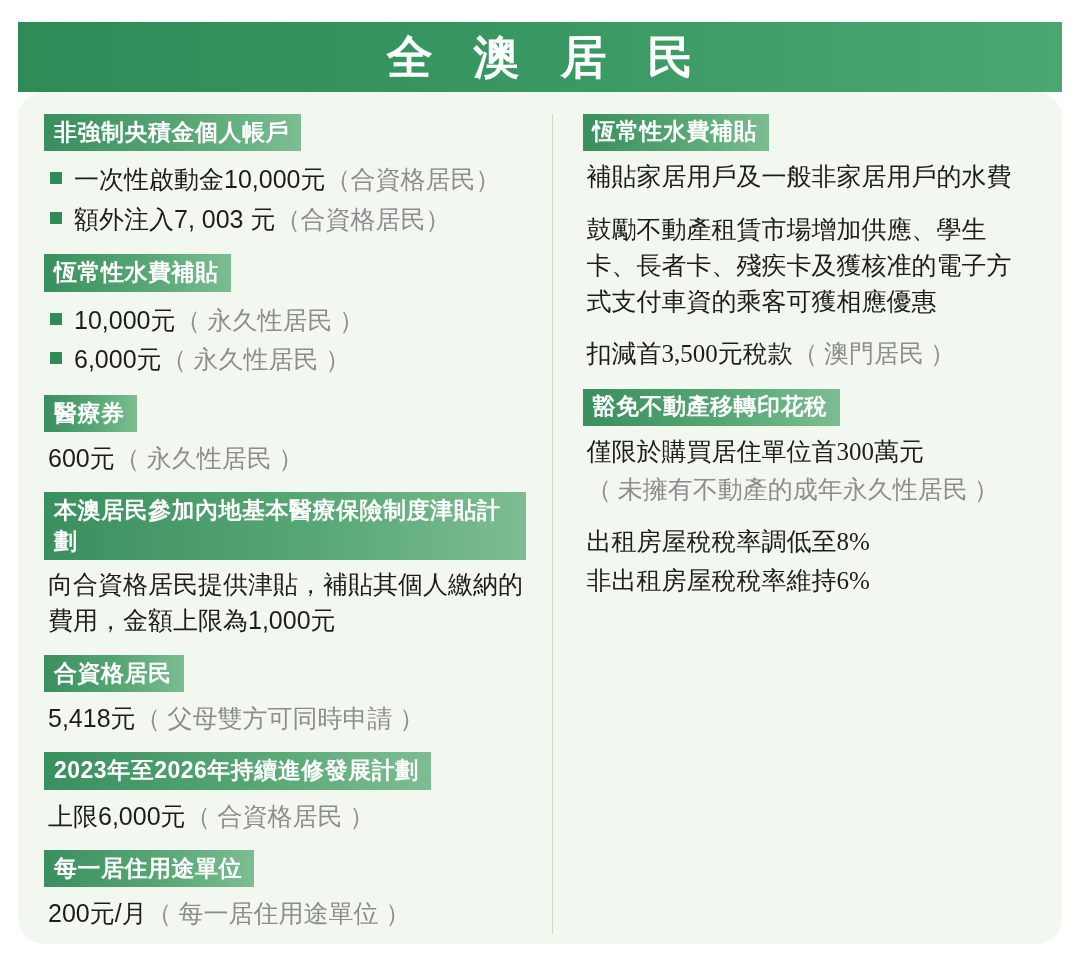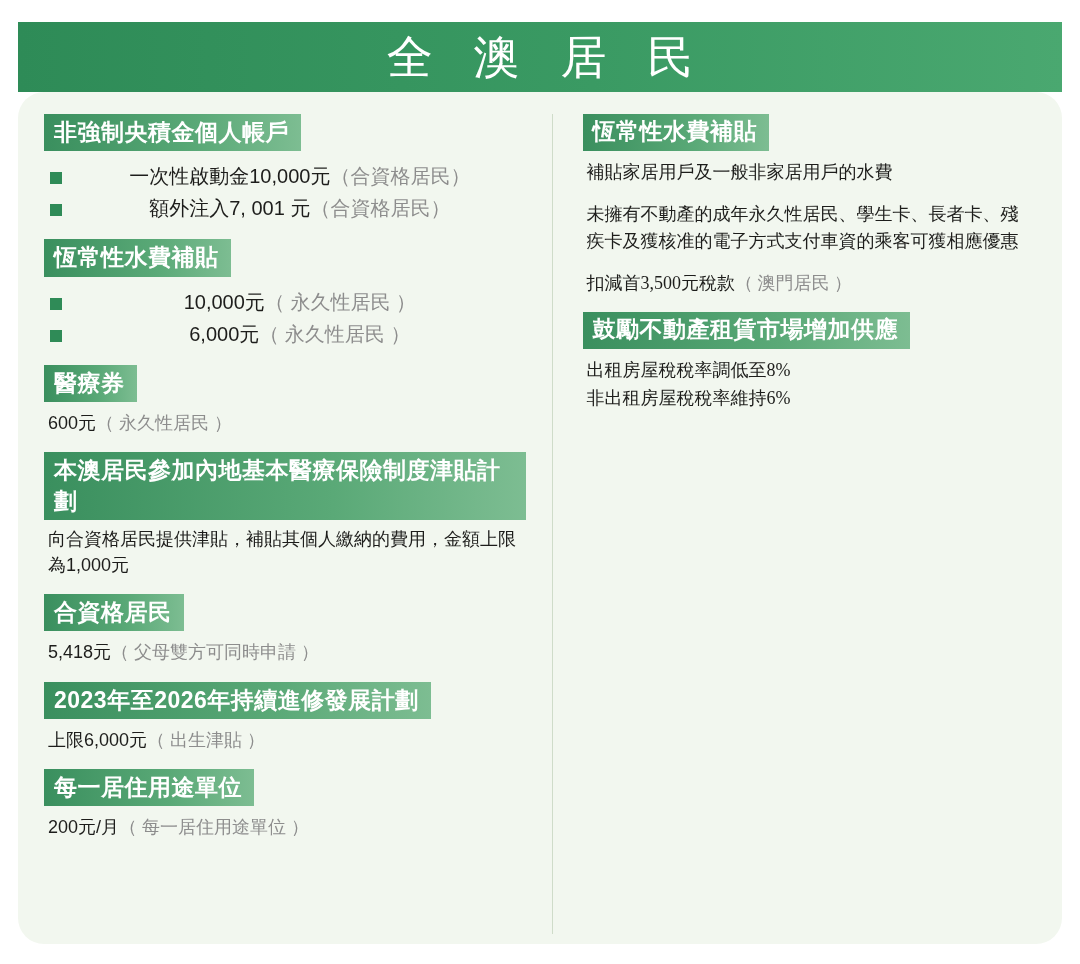--- a/index.html
+++ b/index.html
@@ -31,21 +31,21 @@
     width: 1044px;
     height: 70px;
     background: linear-gradient(90deg, #2e8b57 0%, #3a9a63 55%, #4aa870 100%);
     display: flex;
     align-items: center;
     justify-content: center;
   }
   .header-title {
     color: #ffffff;
     font-size: 46px;
-    font-weight: 400;
+    font-weight: 700;
     letter-spacing: 14px;
     text-indent: 14px;
     line-height: 1;
   }
 
   
   .panel {
     position: absolute;
     left: 18px;
     top: 92px;
@@ -83,40 +83,39 @@
     font-weight: 700;
     line-height: 1.32;
     padding: 3px 12px 4px 10px;
     margin-bottom: 6px;
     letter-spacing: 0.5px;
   }
   .tag.wide {
     display: block;
   }
   .body-text {
-    font-size: 18px;
+    font-size: 25px;
     line-height: 1.45;
     color: #1d1d1b;
     margin: 2px 0 0 4px;
   }
   .muted {
     color: #8d8d8d;
   }
   .bullet-list {
     list-style: none;
     margin: 4px 0 0 4px;
     padding: 0;
   }
   .bullet-list li {
     position: relative;
     padding-left: 26px;
-    font-size: 20px;
+    font-size: 25px;
     line-height: 1.5;
     margin-bottom: 2px;
-    text-align: center;
   }
   .bullet-list li::before {
     content: "";
     position: absolute;
     left: 2px;
     top: 11px;
     width: 12px;
     height: 12px;
     background: #2f8b57;
   }
@@ -134,21 +133,21 @@
 
     <div class="col col-left">
 
       <div class="section">
         <div class="tag">非強制央積金個人帳戶</div>
         <ul class="bullet-list">
           <li>
             <span>一次性啟動金10,000元</span><span class="muted">（合資格居民）</span>
           </li>
           <li>
-            <span>額外注入7, 001 元</span><span class="muted">（合資格居民）</span>
+            <span>額外注入7, 003 元</span><span class="muted">（合資格居民）</span>
           </li>
         </ul>
       </div>
 
       <div class="section">
         <div class="tag">恆常性水費補貼</div>
         <ul class="bullet-list">
           <li>
             <span>10,000元</span><span class="muted">（ 永久性居民 ）</span>
           </li>
@@ -173,52 +172,56 @@
       <div class="section">
         <div class="tag">合資格居民</div>
         <div class="body-text">
           <span>5,418元</span><span class="muted">（ 父母雙方可同時申請 ）</span>
         </div>
       </div>
 
       <div class="section">
         <div class="tag">2023年至2026年持續進修發展計劃</div>
         <div class="body-text">
-          <span>上限6,000元</span><span class="muted">（ 出生津貼 ）</span>
+          <span>上限6,000元</span><span class="muted">（ 合資格居民 ）</span>
         </div>
       </div>
 
       <div class="section">
         <div class="tag">每一居住用途單位</div>
         <div class="body-text">
           <span>200元/月</span><span class="muted">（ 每一居住用途單位 ）</span>
         </div>
       </div>
 
     </div>
 
     <div class="col col-right">
 
       <div class="section">
         <div class="tag">恆常性水費補貼</div>
         <div class="body-text">補貼家居用戶及一般非家居用戶的水費</div>
       </div>
 
       <div class="section">
-        <div class="body-text">未擁有不動產的成年永久性居民、學生卡、長者卡、殘疾卡及獲核准的電子方式支付車資的乘客可獲相應優惠</div>
+        <div class="body-text">鼓勵不動產租賃市場增加供應、學生卡、長者卡、殘疾卡及獲核准的電子方式支付車資的乘客可獲相應優惠</div>
       </div>
 
       <div class="section">
         <div class="body-text">
           <span>扣減首3,500元稅款</span><span class="muted">（ 澳門居民 ）</span>
         </div>
       </div>
 
-
-      <div class="section">
-        <div class="tag">鼓勵不動產租賃市場增加供應</div>
+      <div class="section">
+        <div class="tag">豁免不動產移轉印花稅</div>
+        <div class="body-text">僅限於購買居住單位首300萬元</div>
+        <div class="body-text muted">（ 未擁有不動產的成年永久性居民 ）</div>
+      </div>
+
+      <div class="section">
         <div class="body-text">出租房屋稅稅率調低至8%</div>
         <div class="body-text">非出租房屋稅稅率維持6%</div>
       </div>
 
     </div>
   </div>
 </div>
 
 </body></html>

